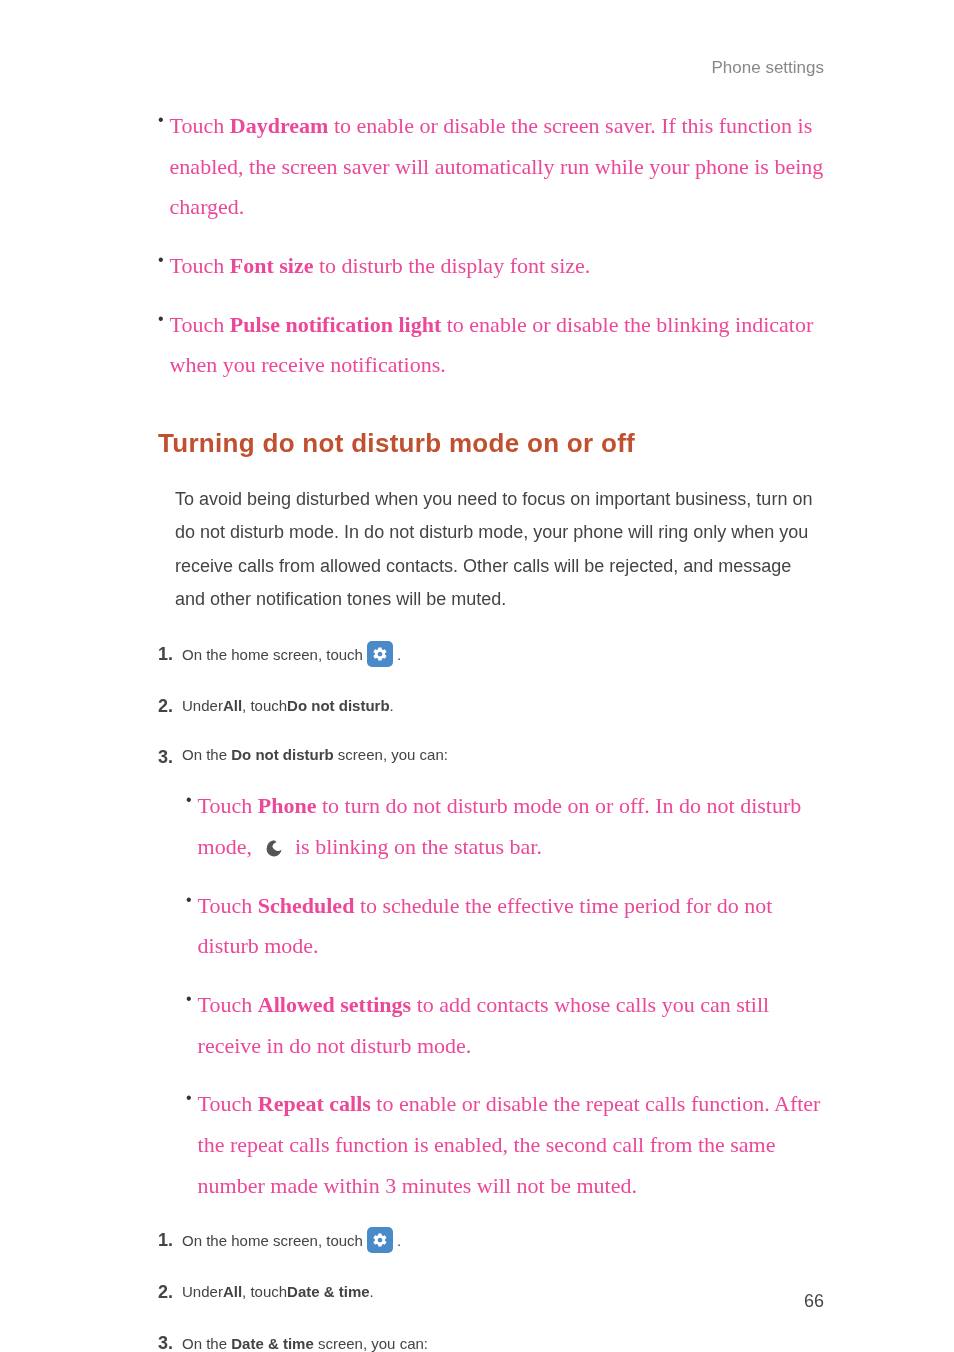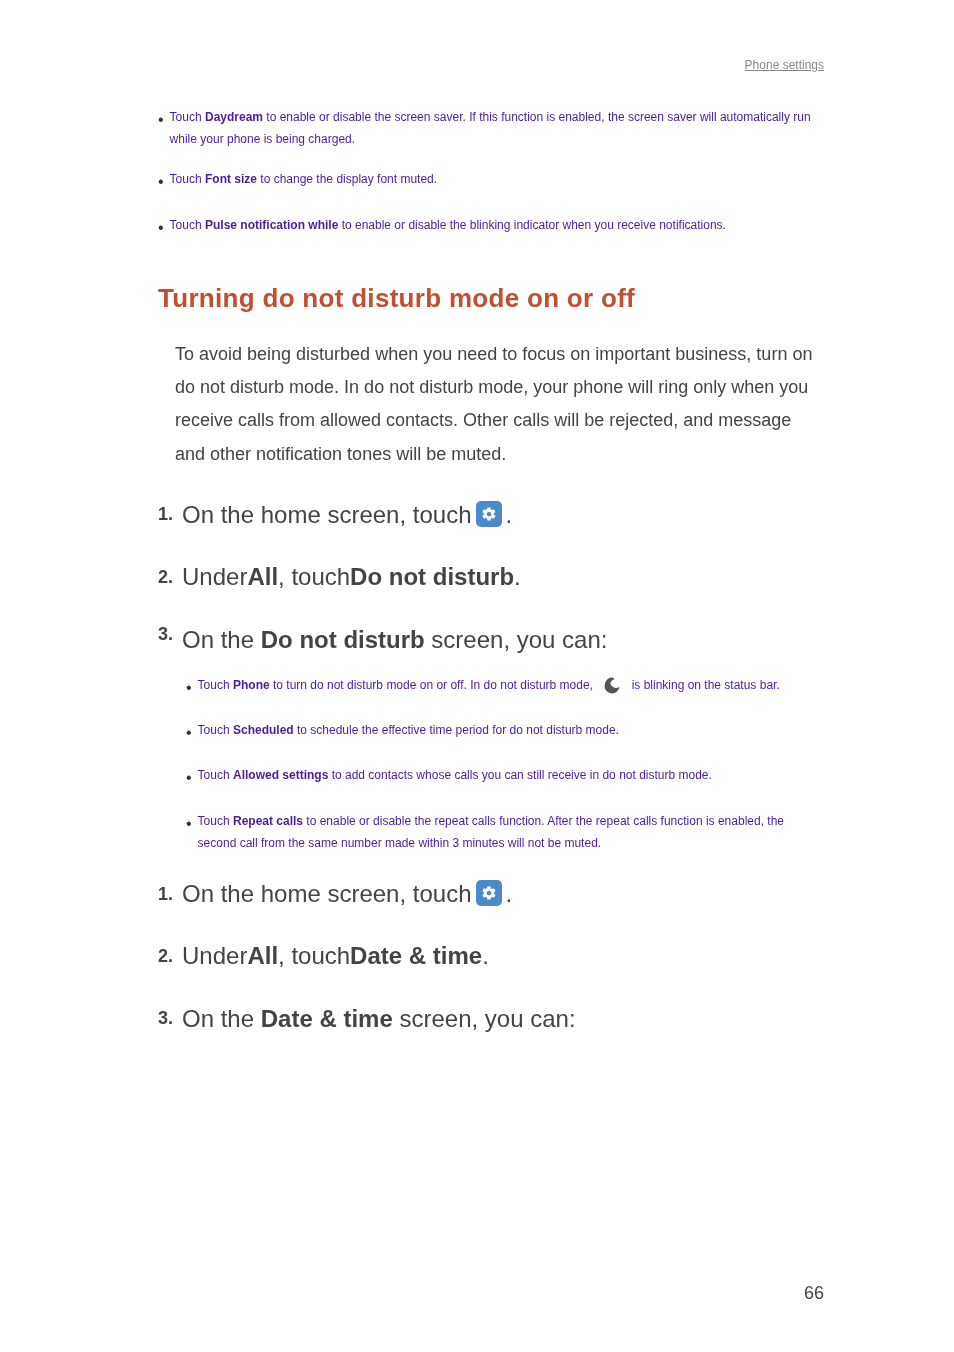--- a/index.html
+++ b/index.html
@@ -9,42 +9,42 @@
       background: #ffffff;
       font-family: "Segoe UI", Tahoma, Geneva, sans-serif;
       color: #333333;
       position: relative;
       padding: 58px 128px 50px 158px;
     }
     .header-text {
       position: absolute;
       top: 58px;
       right: 130px;
-      font-size: 12px;
+      font-size: 17px;
       color: #888888;
-      text-decoration: underline;
     }
     .content {
       margin-top: 48px;
     }
     .bullet-item {
       display: flex;
       margin-bottom: 18px;
       line-height: 1.85;
     }
     .bullet-item .bullet {
       font-size: 16px;
       color: #333333;
       margin-right: 6px;
       line-height: 1.7;
     }
     .bullet-item .text {
-      font-size: 12px;
-      color: #4c1d95;
+      font-size: 22px;
+      color: #ec4899;
       flex: 1;
+      font-family: Liberation Serif, serif;
     }
     .bold { font-weight: 700; }
     .heading {
       font-size: 26px;
       font-weight: 700;
       color: #c05030;
       margin-top: 42px;
       margin-bottom: 24px;
       letter-spacing: 0.3px;
     }
@@ -62,21 +62,21 @@
       align-items: center;
     }
     .numbered-item.align-start { align-items: flex-start; }
     .numbered-item .num {
       font-size: 18px;
       font-weight: 700;
       color: #444444;
       margin-right: 9px;
     }
     .numbered-item .text {
-      font-size: 24px;
+      font-size: 15px;
       color: #444444;
       flex: 1;
       display: flex;
       align-items: center;
       flex-wrap: wrap;
     }
     .nested {
       margin-left: 28px;
     }
     .settings-icon {
@@ -98,21 +98,21 @@
       width: 22px;
       height: 22px;
       margin: 0 5px;
       align-items: center;
       justify-content: center;
       vertical-align: middle;
     }
     .moon-icon svg { width: 20px; height: 20px; }
     .page-num {
       position: absolute;
-      bottom: 48px;
+      bottom: 40px;
       right: 130px;
       font-size: 18px;
       color: #444444;
     }
   </style>
 </head>
 <body>
 
 <div class="header-text">Phone settings</div>
 
@@ -121,28 +121,28 @@
   <div class="bullet-item">
     <span class="bullet">•</span>
     <span class="text">
       <span>Touch </span><span class="bold">Daydream</span><span> to enable or disable the screen saver. If this function is enabled, the screen saver will automatically run while your phone is being charged.</span>
     </span>
   </div>
 
   <div class="bullet-item">
     <span class="bullet">•</span>
     <span class="text">
-      <span>Touch </span><span class="bold">Font size</span><span> to change the display font muted.</span>
+      <span>Touch </span><span class="bold">Font size</span><span> to disturb the display font size.</span>
     </span>
   </div>
 
   <div class="bullet-item">
     <span class="bullet">•</span>
     <span class="text">
-      <span>Touch </span><span class="bold">Pulse notification while</span><span> to enable or disable the blinking indicator when you receive notifications.</span>
+      <span>Touch </span><span class="bold">Pulse notification light</span><span> to enable or disable the blinking indicator when you receive notifications.</span>
     </span>
   </div>
 
   <h2 class="heading">Turning do not disturb mode on or off</h2>
 
   <p class="para">To avoid being disturbed when you need to focus on important business, turn on do not disturb mode. In do not disturb mode, your phone will ring only when you receive calls from allowed contacts. Other calls will be rejected, and message and other notification tones will be muted.</p>
 
   <div class="numbered-item">
     <span class="num">1.</span>
     <span class="text">

